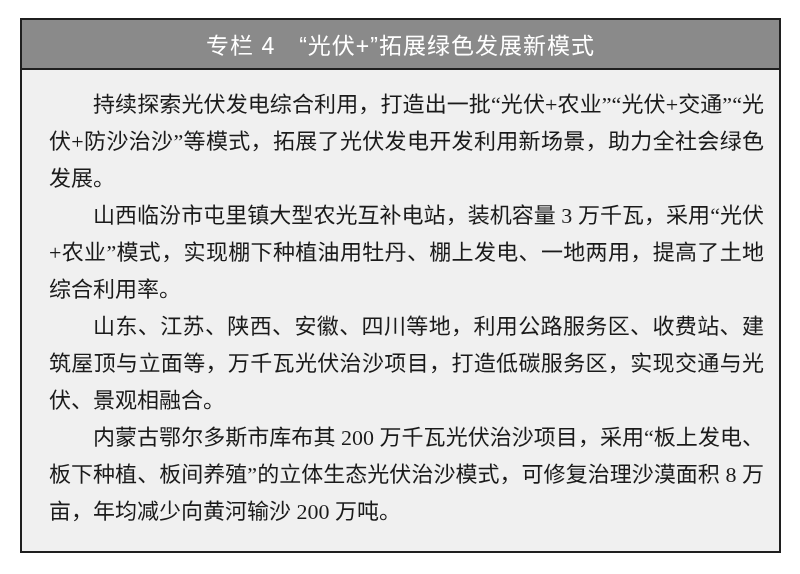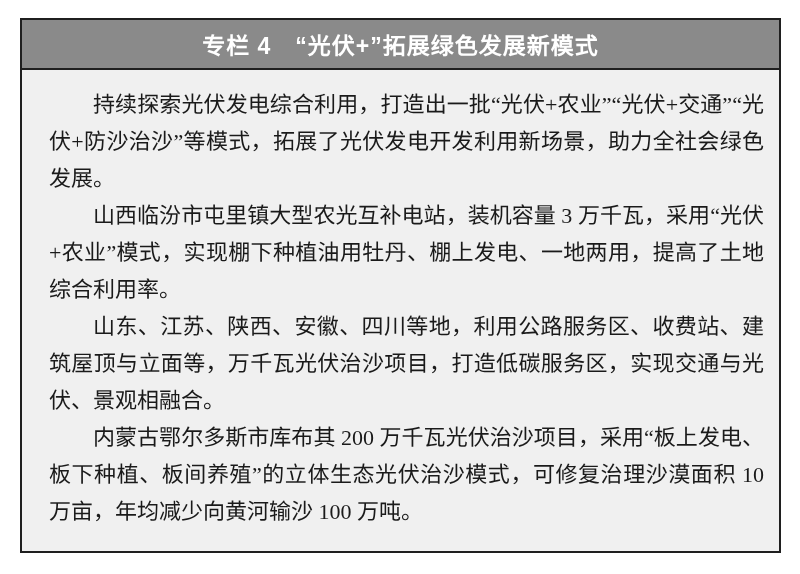--- a/index.html
+++ b/index.html
@@ -35,21 +35,21 @@
   .column-box-header {
     height: 50px;
     background: var(--header-bg, #8a8a8a);
     border-bottom: 2px solid var(--border-color, #1f1f1f);
     display: flex;
     align-items: center;
     justify-content: center;
   }
   .column-box-title {
     font-family: "Liberation Sans", "DejaVu Sans", sans-serif;
-    font-weight: bold;
+    font-weight: normal;
     font-size: 23px;
     letter-spacing: 1px;
     color: var(--header-text, #ffffff);
     white-space: nowrap;
   }
   .column-box-body {
     padding: 16px 15px 20px 27px;
     font-family: "Liberation Serif", "DejaVu Serif", serif;
     font-size: 22px;
     line-height: 37px;
@@ -66,16 +66,16 @@
 
 <div class="page">
   <div class="column-box">
     <div class="column-box-header">
       <span class="column-box-title">专栏 4　“光伏+”拓展绿色发展新模式</span>
     </div>
     <div class="column-box-body">
       <p>持续探索光伏发电综合利用，打造出一批“光伏+农业”“光伏+交通”“光伏+防沙治沙”等模式，拓展了光伏发电开发利用新场景，助力全社会绿色发展。</p>
       <p>山西临汾市屯里镇大型农光互补电站，装机容量 3 万千瓦，采用“光伏+农业”模式，实现棚下种植油用牡丹、棚上发电、一地两用，提高了土地综合利用率。</p>
       <p>山东、江苏、陕西、安徽、四川等地，利用公路服务区、收费站、建筑屋顶与立面等，万千瓦光伏治沙项目，打造低碳服务区，实现交通与光伏、景观相融合。</p>
-      <p>内蒙古鄂尔多斯市库布其 200 万千瓦光伏治沙项目，采用“板上发电、板下种植、板间养殖”的立体生态光伏治沙模式，可修复治理沙漠面积 10 万亩，年均减少向黄河输沙 100 万吨。</p>
+      <p>内蒙古鄂尔多斯市库布其 200 万千瓦光伏治沙项目，采用“板上发电、板下种植、板间养殖”的立体生态光伏治沙模式，可修复治理沙漠面积 8 万亩，年均减少向黄河输沙 200 万吨。</p>
     </div>
   </div>
 </div>
 
 </body></html>

